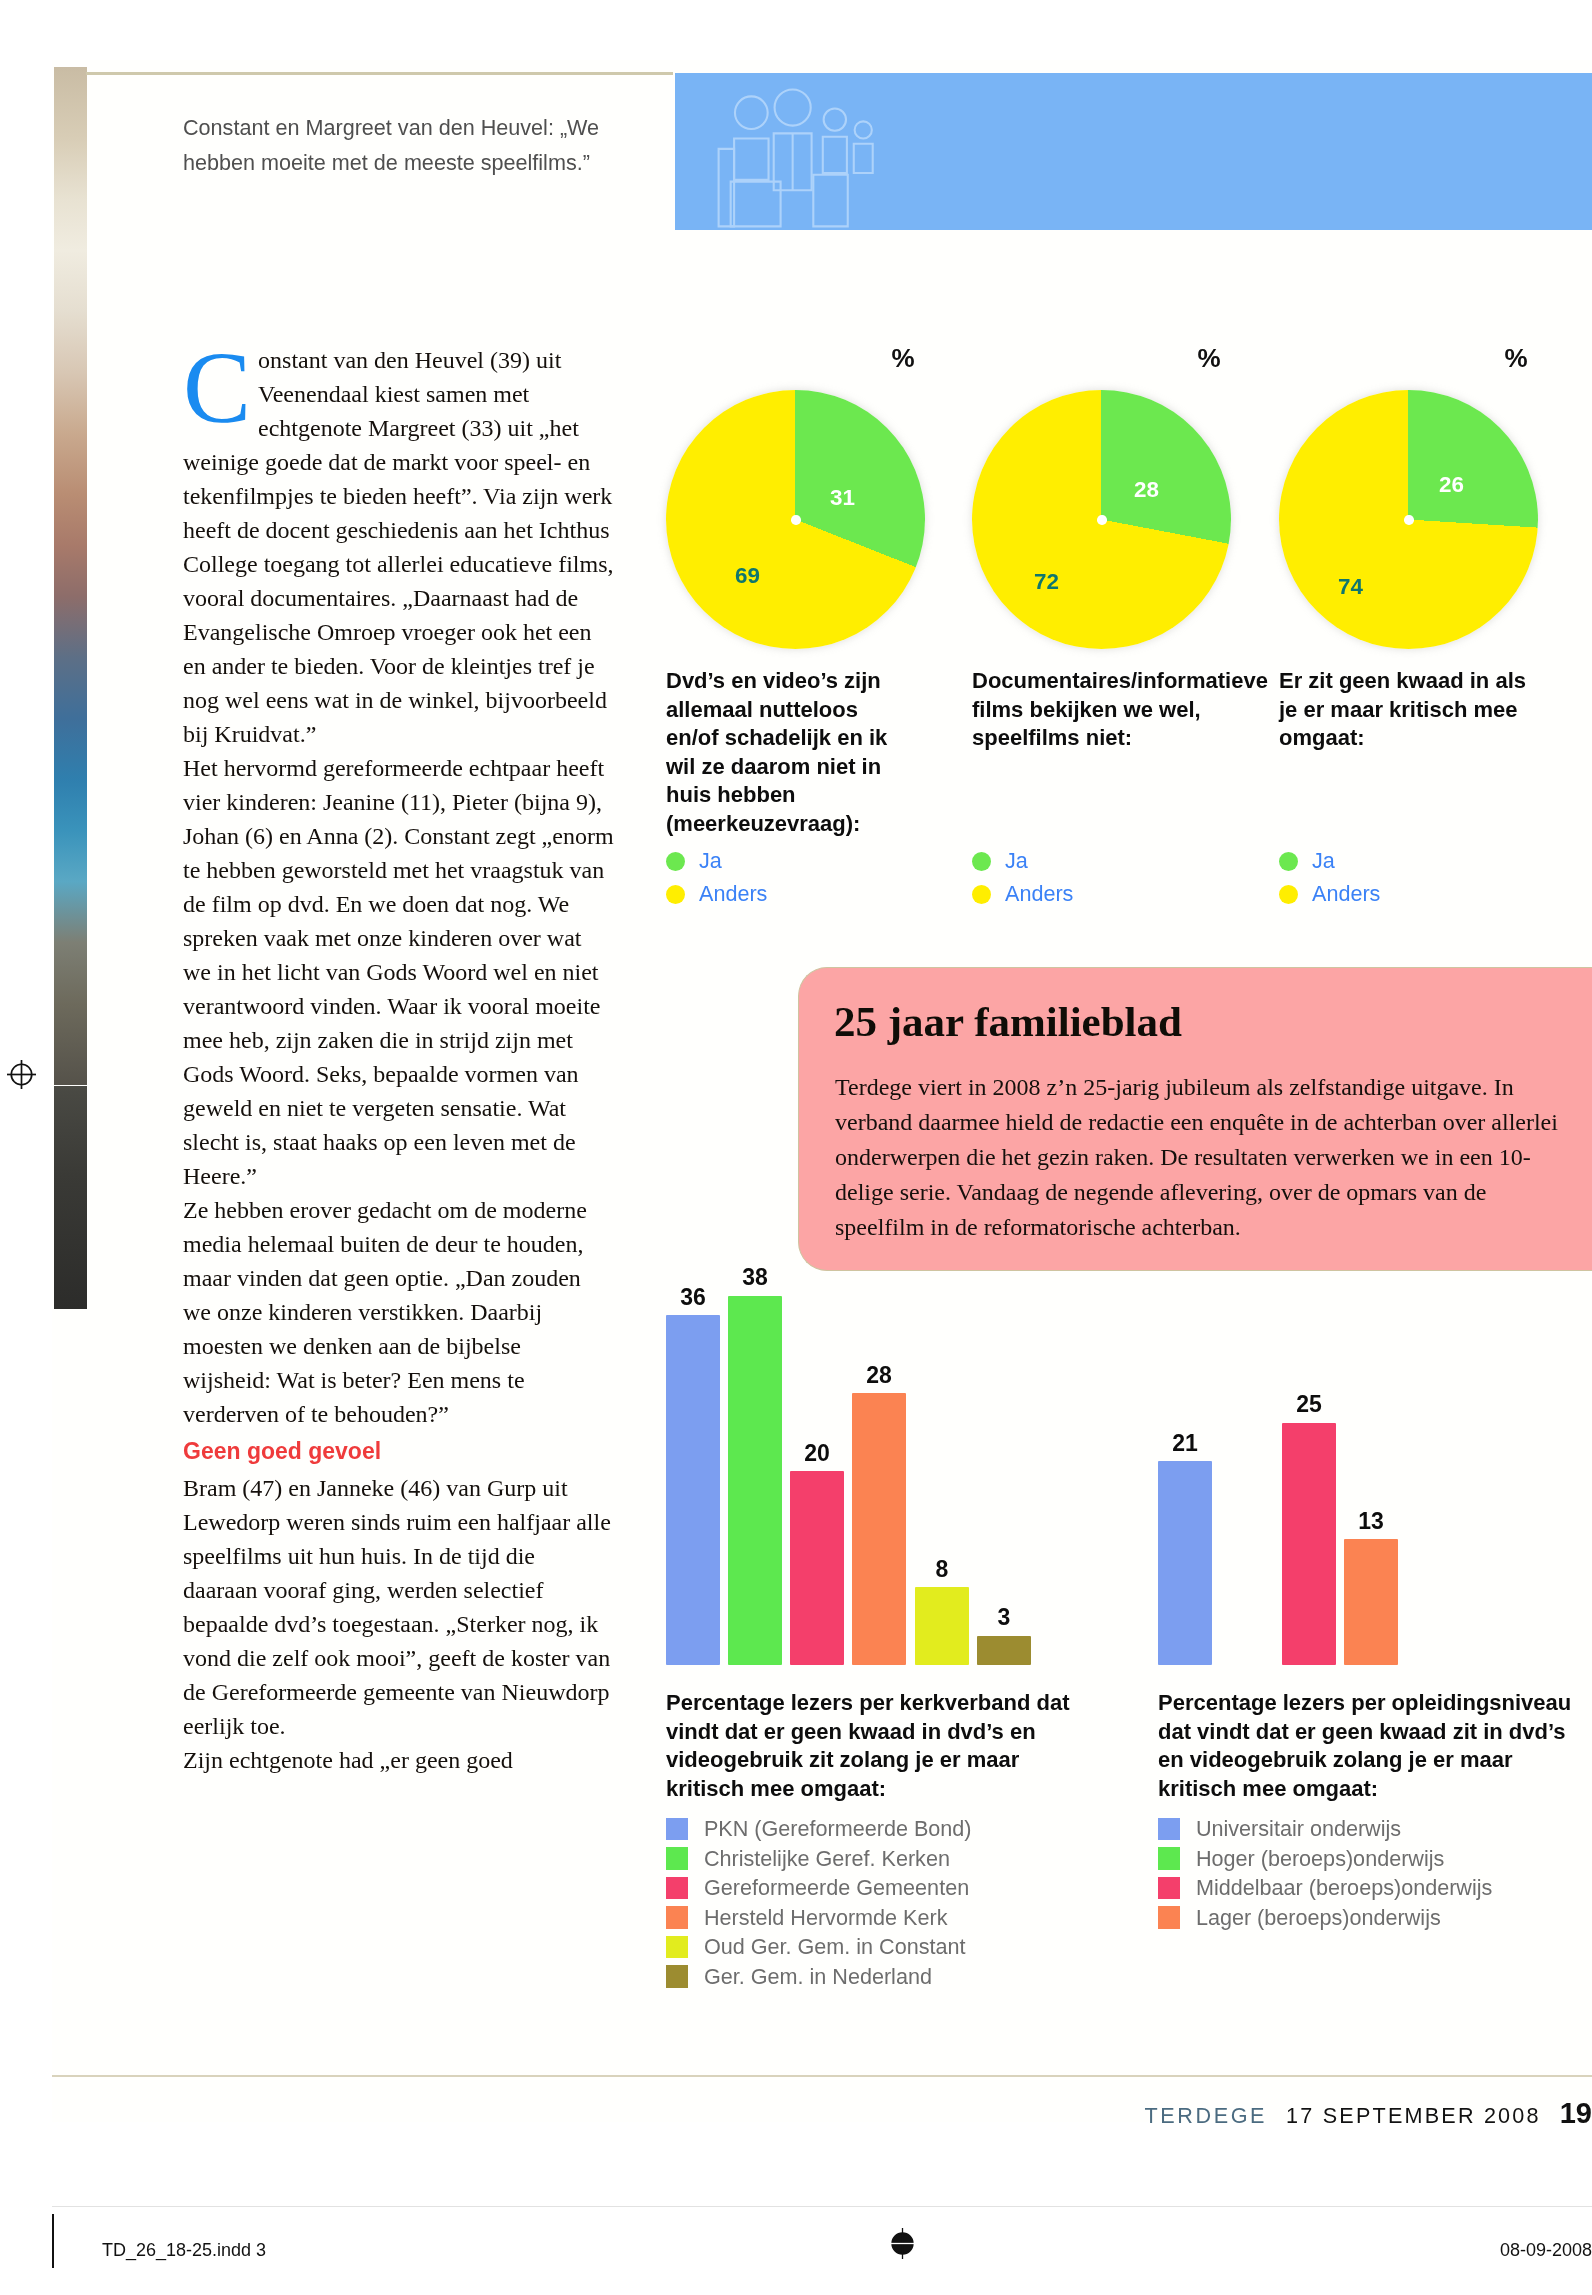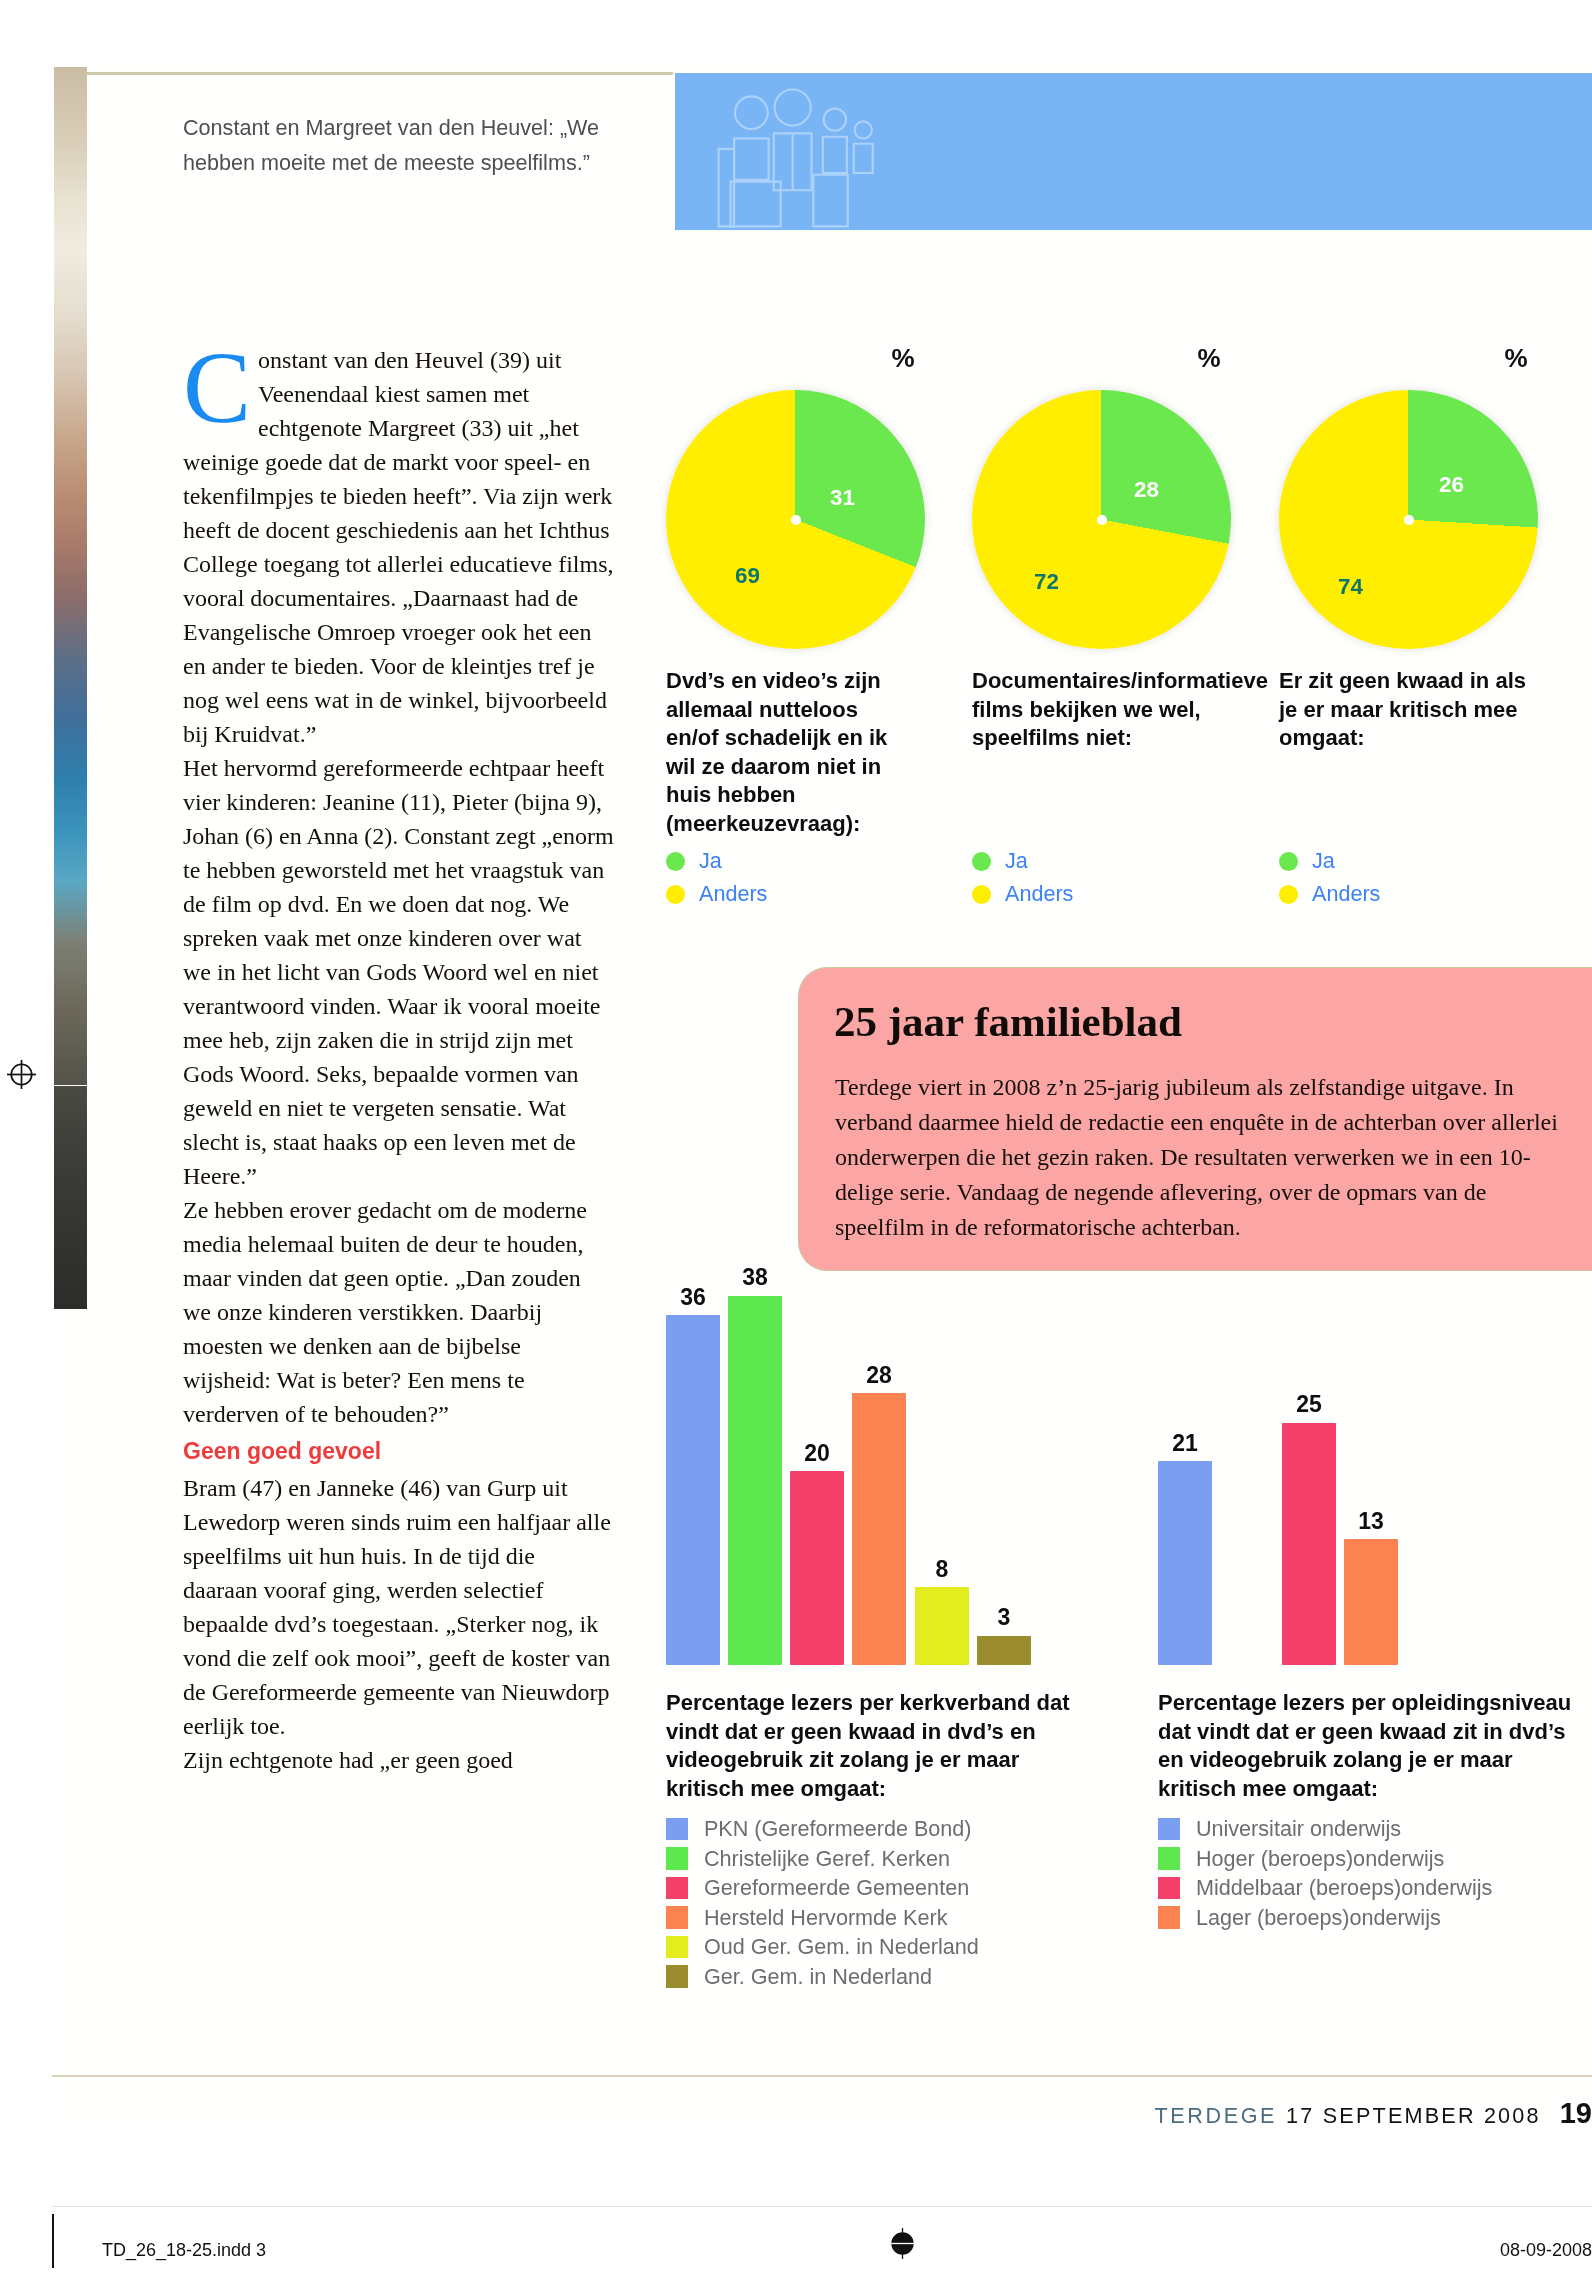--- a/index.html
+++ b/index.html
@@ -82,21 +82,21 @@
   .bar-cap{position:absolute;width:100%;font-size:22px;line-height:28.5px;font-weight:bold;
     color:#0d0d0d;}
   .bar-leg{position:absolute;}
   .blg-row{display:flex;align-items:center;margin-bottom:3.5px;}
   .blg-sw{width:22.4px;height:22.4px;margin-right:15.5px;flex:0 0 auto;}
   .blg-txt{font-size:21.6px;color:#6d6d6d;white-space:nowrap;}
 
   
   .foot-rule{position:absolute;left:52px;top:2075px;width:1540px;height:1.7px;background:#d9d3bc;}
   .footer{position:absolute;right:0px;top:2097px;display:flex;align-items:baseline;}
-  .f-brand{font-size:21.6px;letter-spacing:2.6px;color:#4b6b80;margin-right:9px;}
+  .f-brand{font-size:21.6px;letter-spacing:2.6px;color:#4b6b80;margin-right:19px;}
   .f-date{font-size:21.6px;letter-spacing:2.2px;color:#121212;margin-right:19px;}
   .f-page{font-size:29px;font-weight:bold;color:#111;}
   .prod-rule{position:absolute;left:52px;top:2206px;width:1540px;height:0.9px;background:#e2e2e2;}
   .prod-tick{position:absolute;left:52px;top:2214px;width:1.7px;height:54px;background:#111;}
   .prod-left{position:absolute;left:102px;top:2240px;font-size:18px;color:#111;}
   .prod-right{position:absolute;right:0px;top:2240px;font-size:18px;color:#111;}
   .reg-mid{position:absolute;left:887px;top:2228px;width:31px;height:31px;}
 </style>
 </head>
 <body>
@@ -259,21 +259,21 @@
         <div class="blg-row">
           <span class="blg-sw" style="background:#f43f6b;"></span>
           <span class="blg-txt">Gereformeerde Gemeenten</span>
         </div>
         <div class="blg-row">
           <span class="blg-sw" style="background:#fb8352;"></span>
           <span class="blg-txt">Hersteld Hervormde Kerk</span>
         </div>
         <div class="blg-row">
           <span class="blg-sw" style="background:#e2ec1e;"></span>
-          <span class="blg-txt">Oud Ger. Gem. in Nederland</span>
+          <span class="blg-txt">Oud Ger. Gem. in Constant</span>
         </div>
         <div class="blg-row">
           <span class="blg-sw" style="background:#9c8c30;"></span>
           <span class="blg-txt">Ger. Gem. in Nederland</span>
         </div>
       </div>
     </div>
 
     <div class="chart" style="left:492px;width:431px;">
       <div class="plot">

